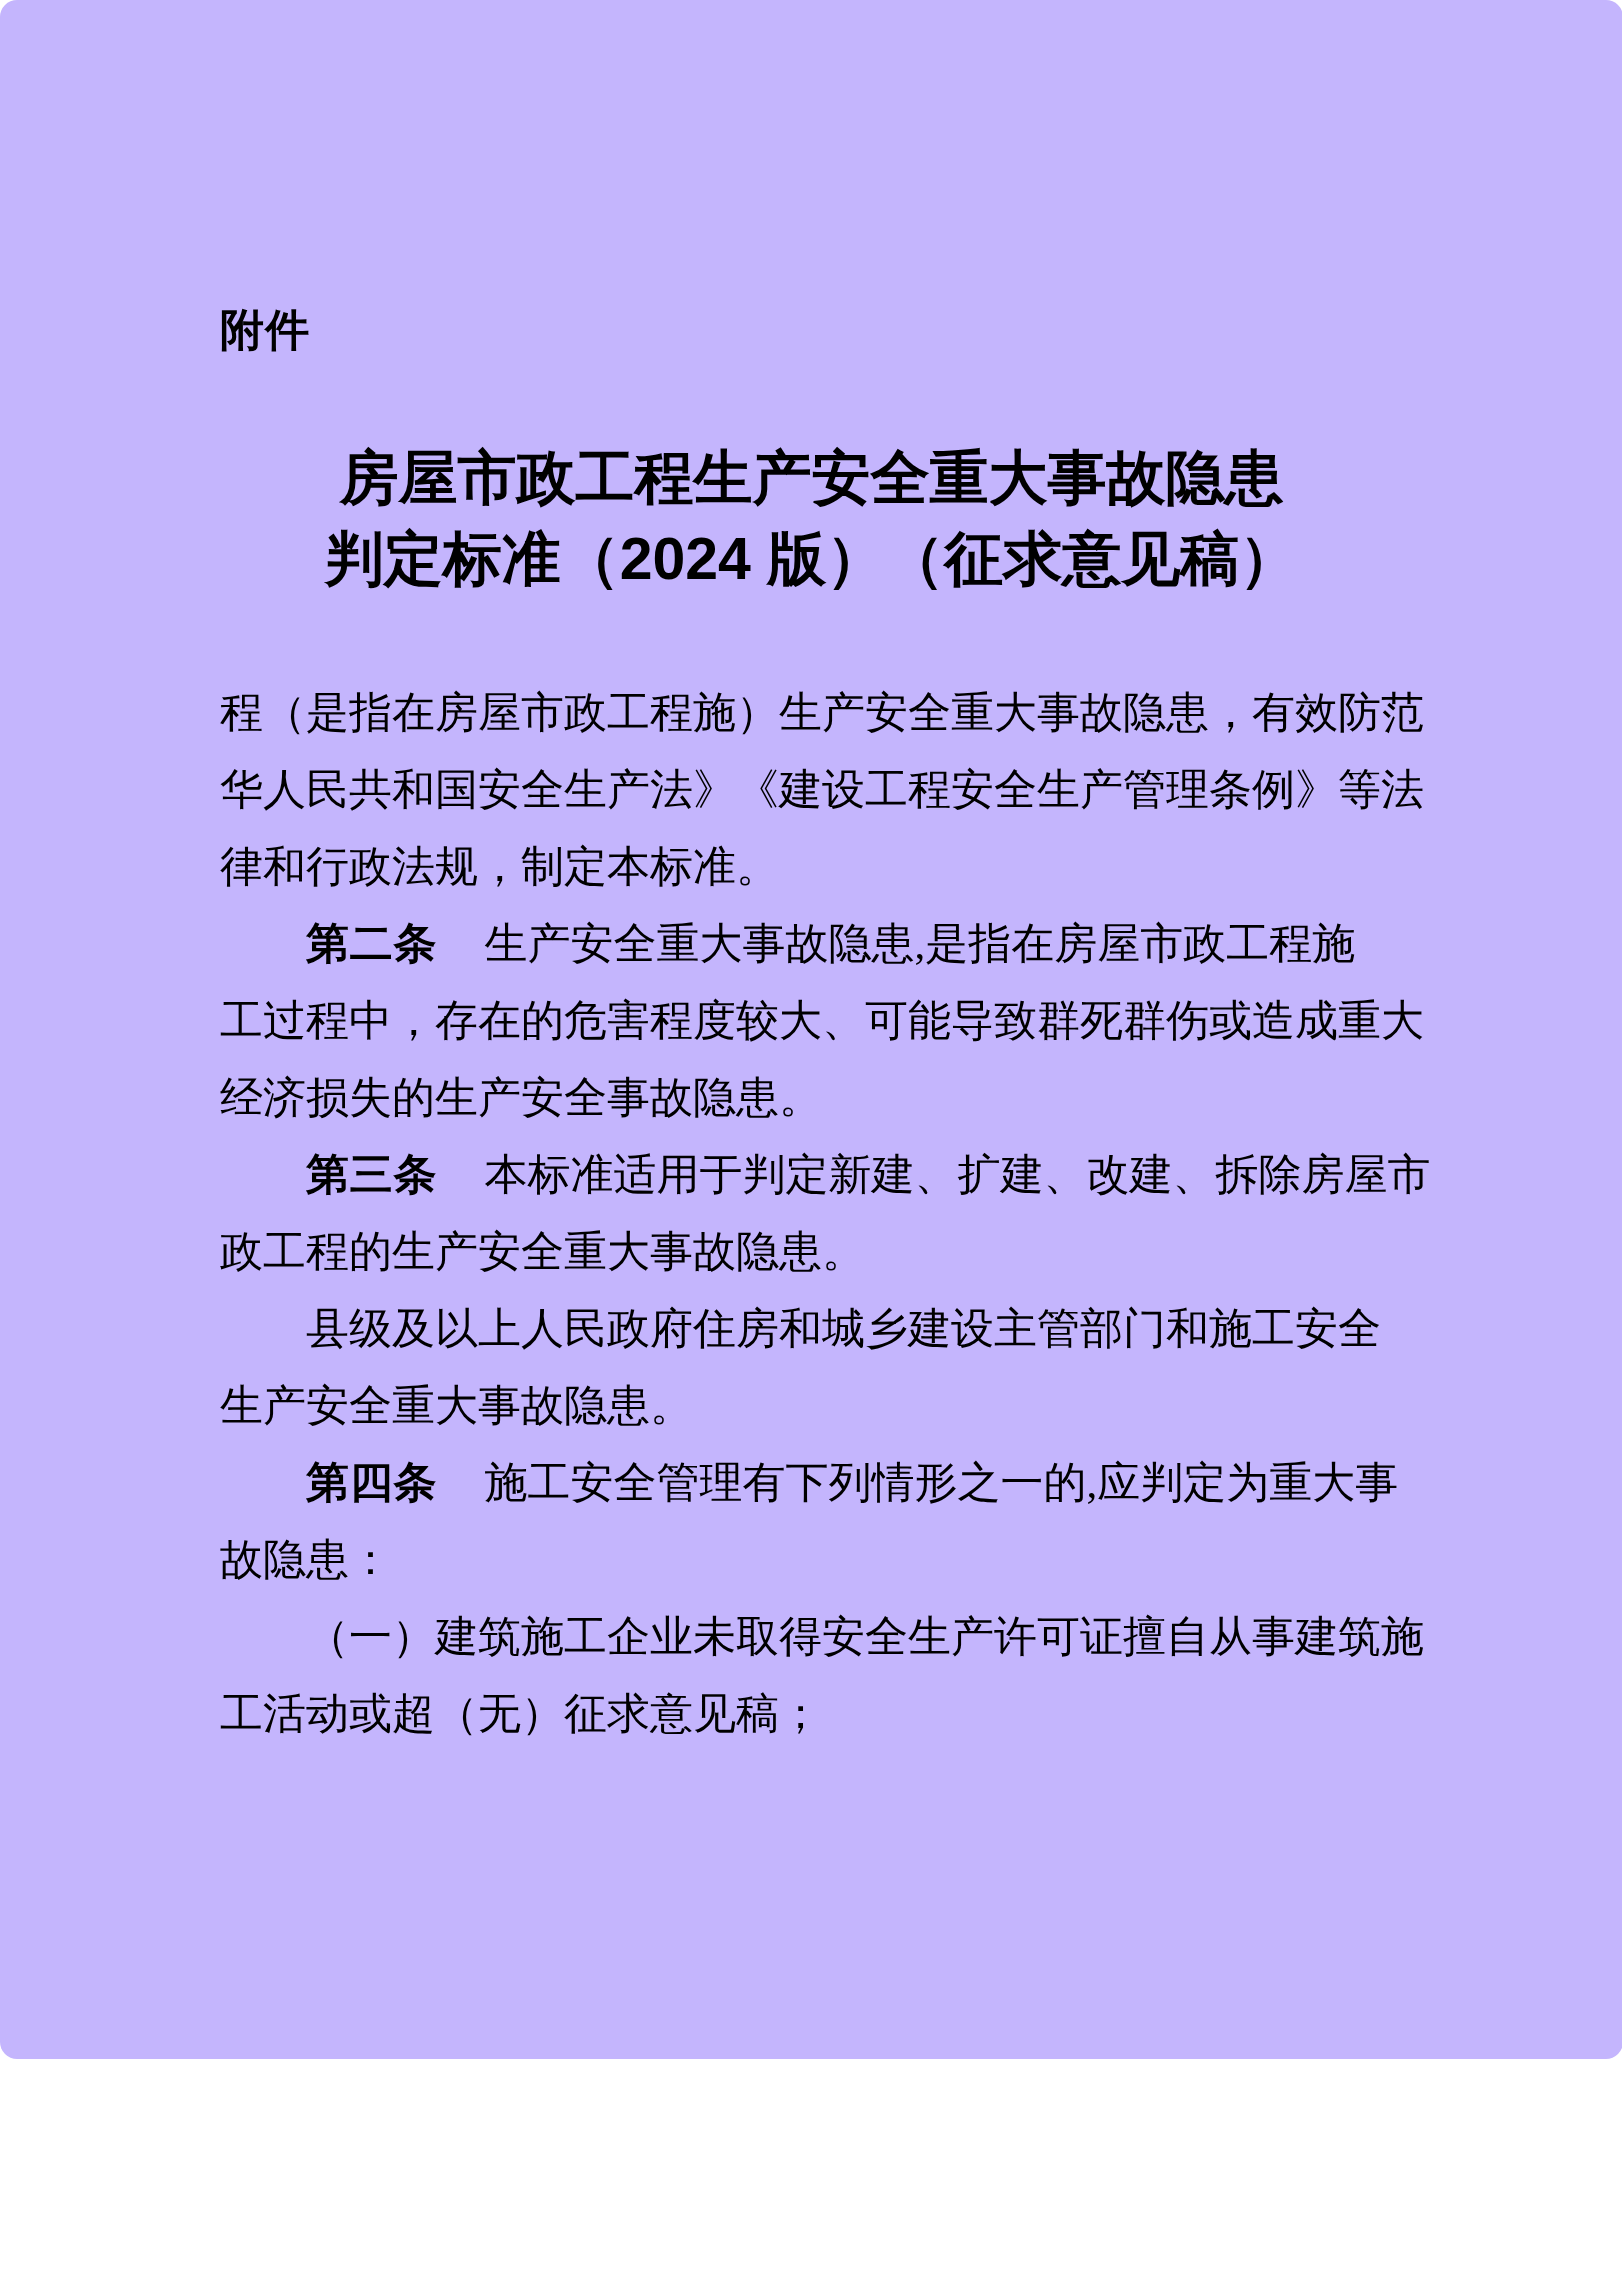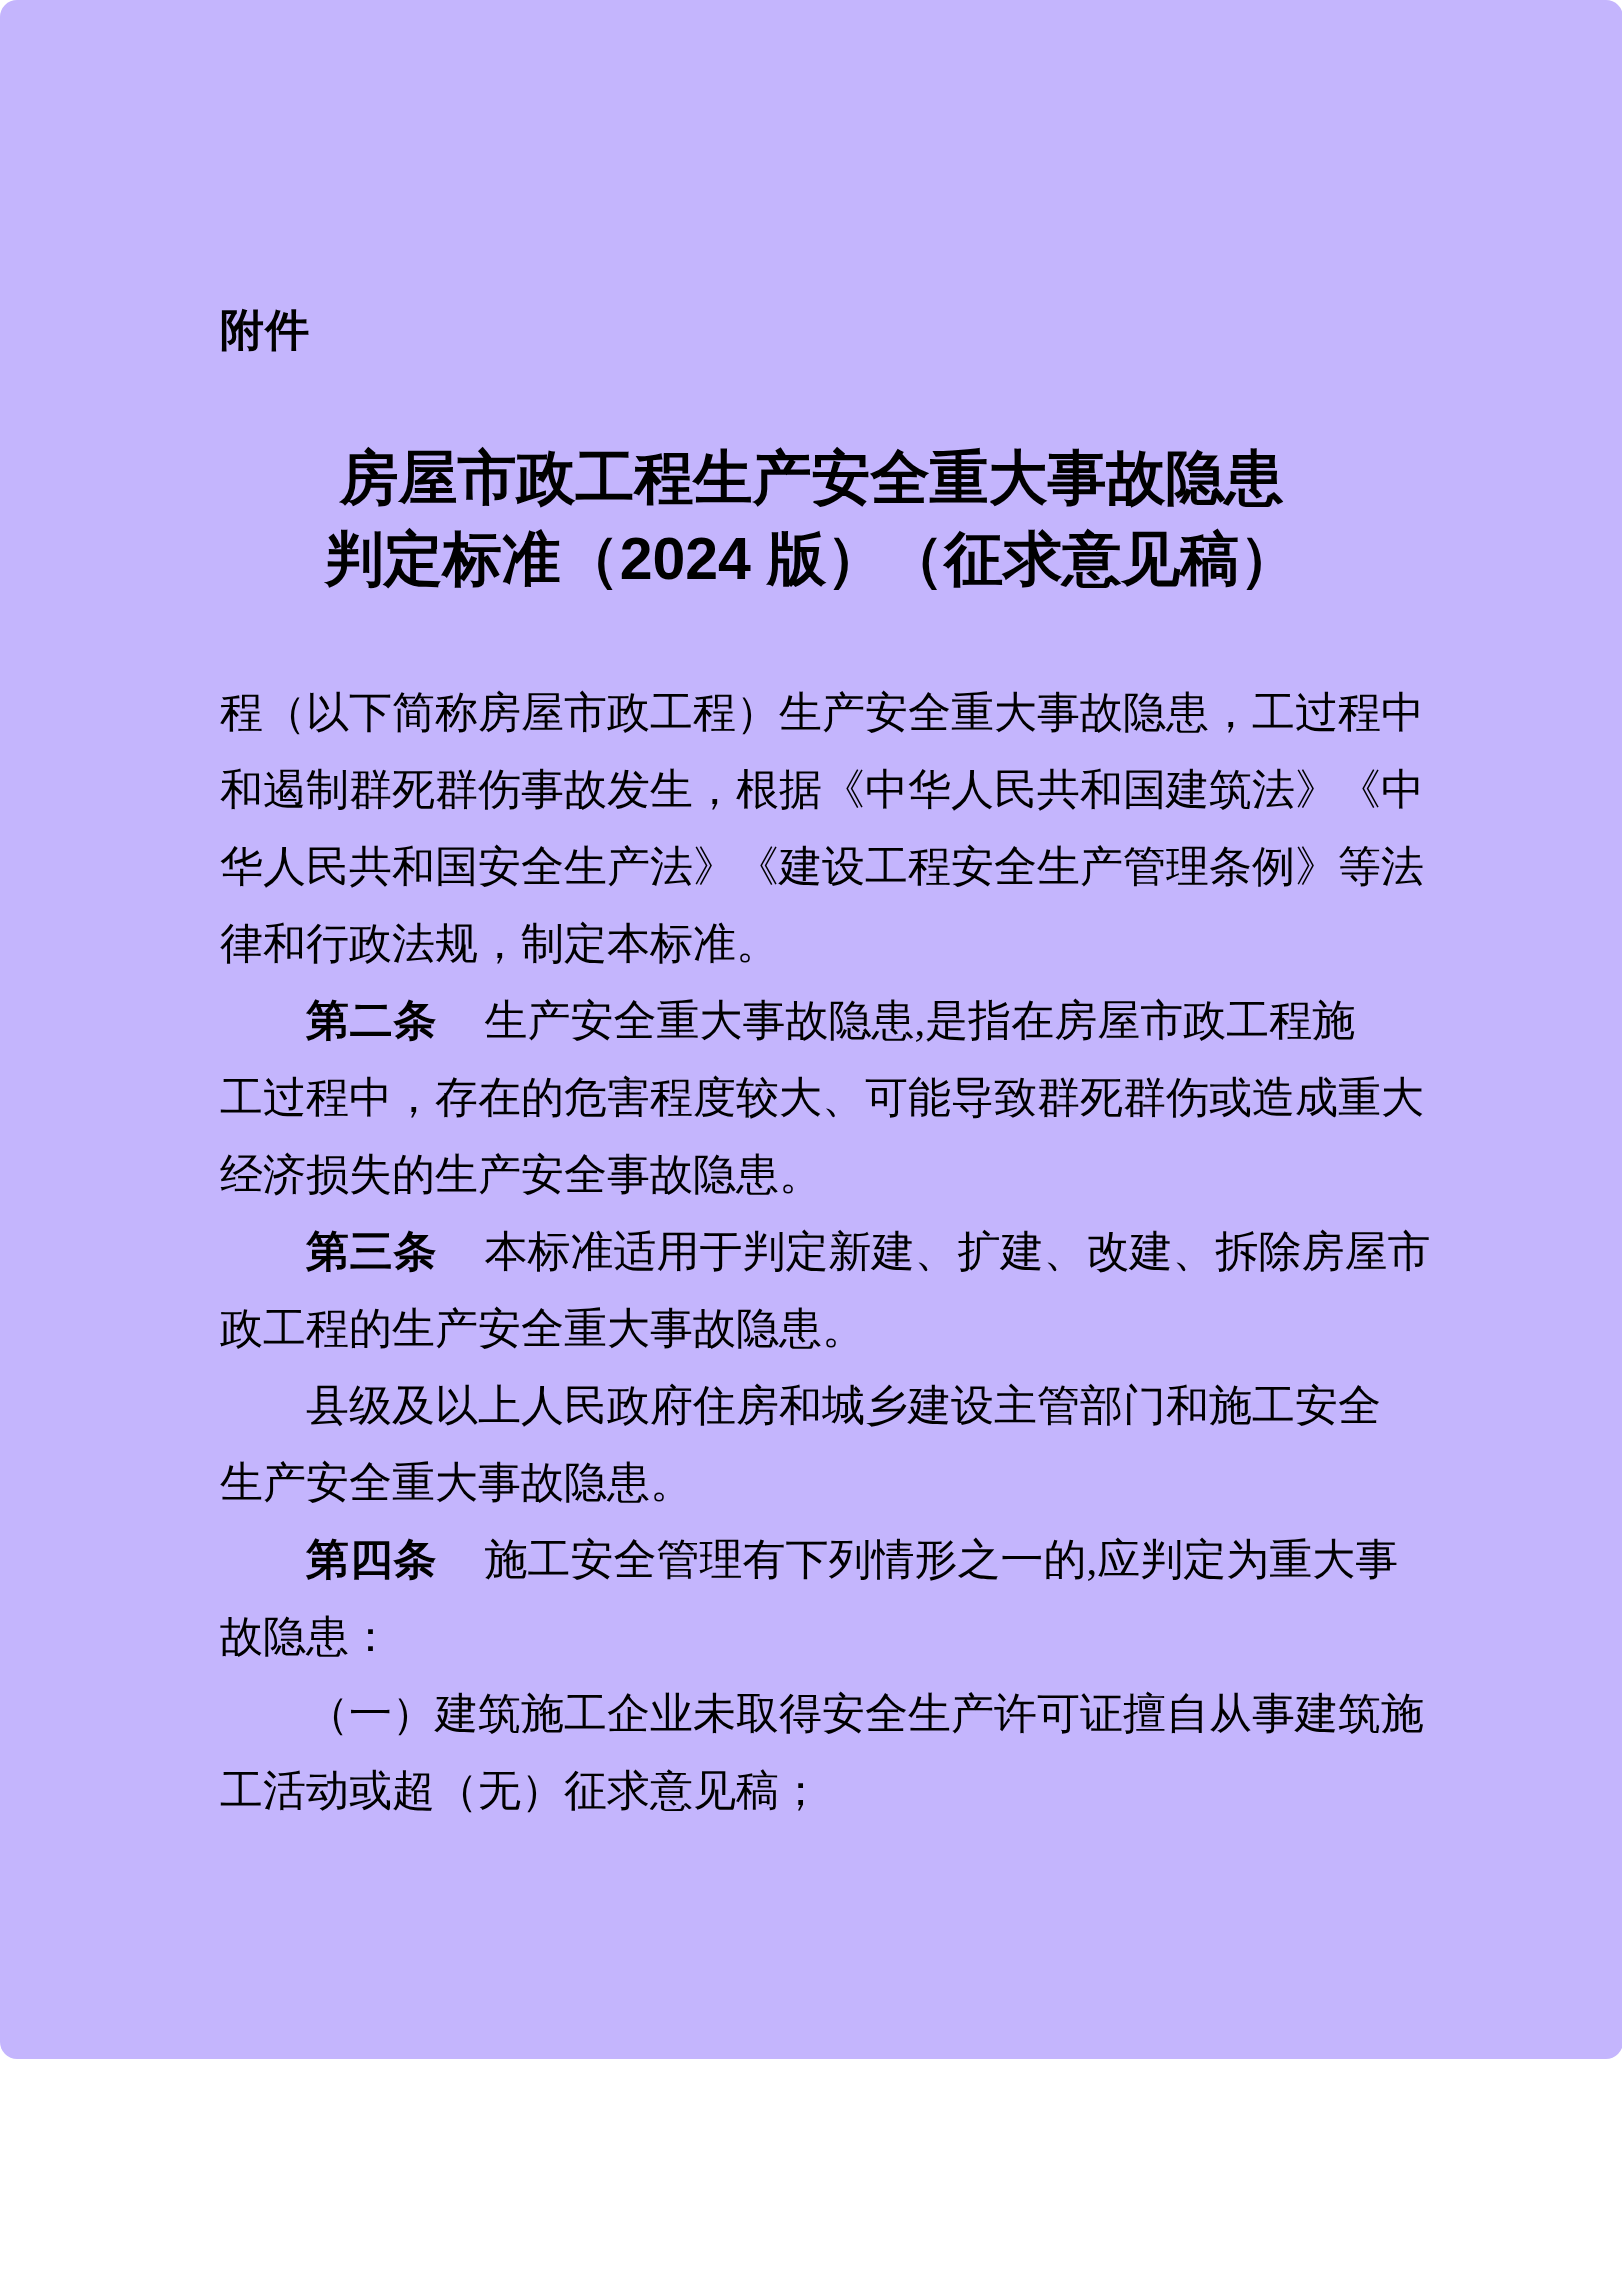--- a/index.html
+++ b/index.html
@@ -67,22 +67,21 @@
 <div class="page">
 
   <div class="attachment">附件</div>
 
   <div class="title-block">
     <div>房屋市政工程生产安全重大事故隐患</div>
     <div>判定标准（2024 版）（征求意见稿）</div>
   </div>
 
   <div class="doc-body">
-      <div class="doc-line"><span>程（以下简称房屋市政工程）生产安全重大事故隐患，工过程中</span></div>
-      <div class="doc-line"><span>和遏制群死群伤事故发生，根据《中华人民共和国建筑法》《中</span></div>
+      <div class="doc-line"><span>程（是指在房屋市政工程施）生产安全重大事故隐患，有效防范</span></div>
       <div class="doc-line"><span>华人民共和国安全生产法》《建设工程安全生产管理条例》等法</span></div>
       <div class="doc-line"><span>律和行政法规，制定本标准。</span></div>
       <div class="doc-line indent"><span class="line-head">第二条</span><span>生产安全重大事故隐患,是指在房屋市政工程施</span></div>
       <div class="doc-line"><span>工过程中，存在的危害程度较大、可能导致群死群伤或造成重大</span></div>
       <div class="doc-line"><span>经济损失的生产安全事故隐患。</span></div>
       <div class="doc-line indent"><span class="line-head">第三条</span><span>本标准适用于判定新建、扩建、改建、拆除房屋市</span></div>
       <div class="doc-line"><span>政工程的生产安全重大事故隐患。</span></div>
       <div class="doc-line indent"><span>县级及以上人民政府住房和城乡建设主管部门和施工安全</span></div>
       <div class="doc-line"><span>生产安全重大事故隐患。</span></div>
       <div class="doc-line indent"><span class="line-head">第四条</span><span>施工安全管理有下列情形之一的,应判定为重大事</span></div>

